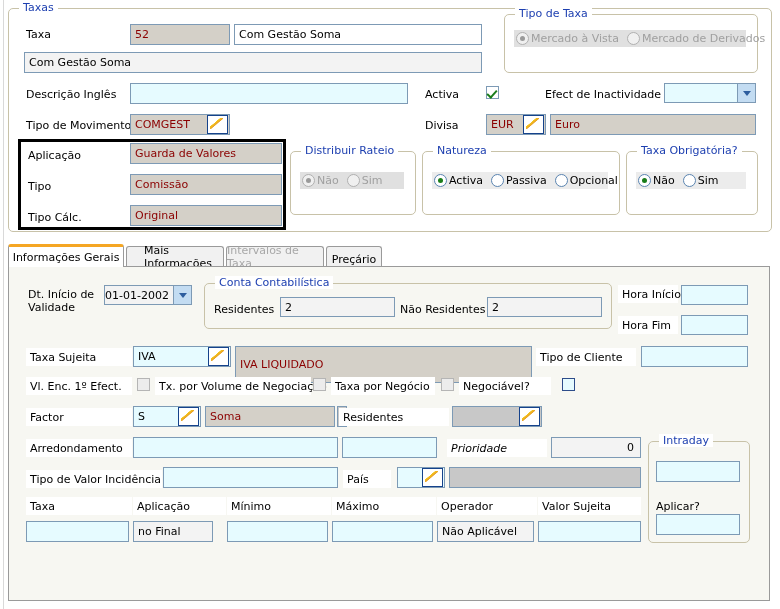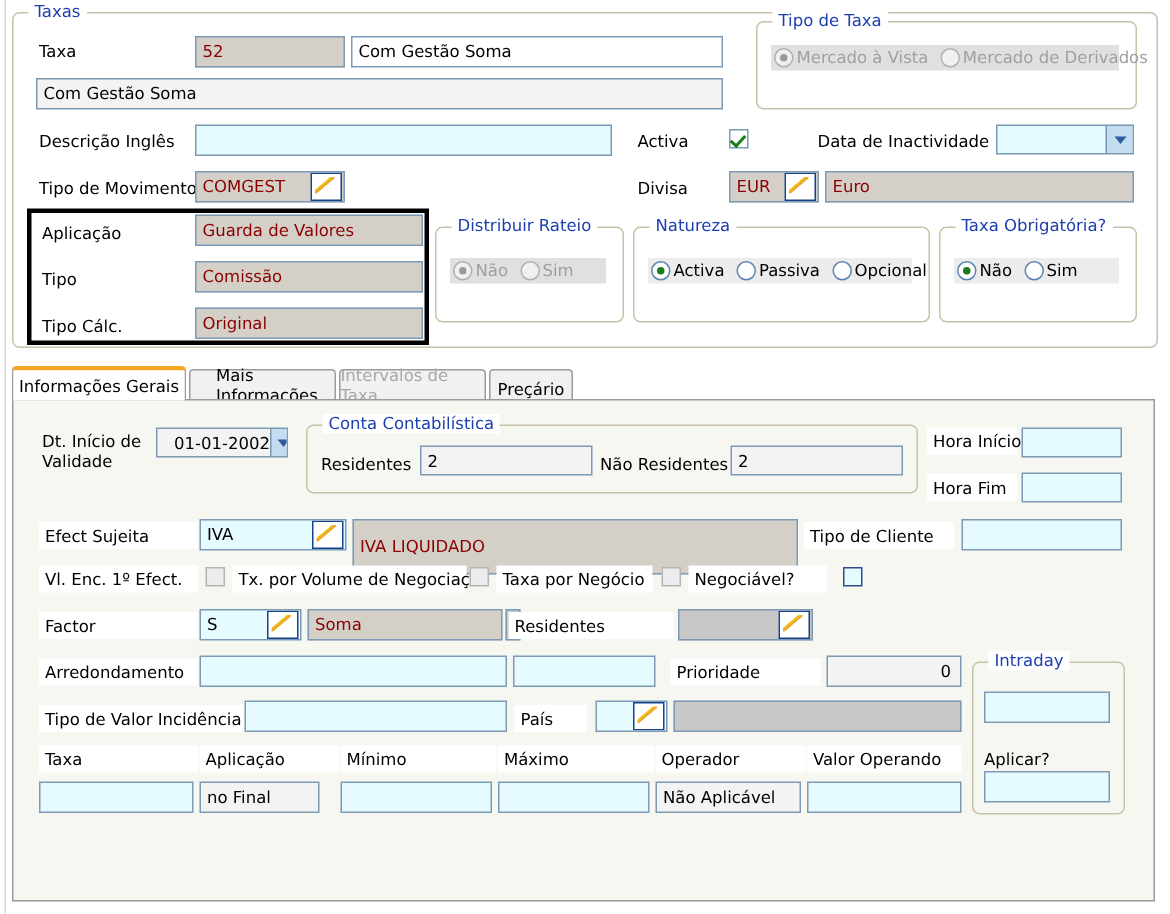--- a/index.html
+++ b/index.html
@@ -171,21 +171,21 @@
 
   
   .combo {
     position: absolute;
     box-sizing: border-box;
     border: 1px solid #7d9ab5;
     background: #e6fbff;
     display: flex;
     align-items: center;
     font-size: 11px;
-    padding-left: 11px;
+    padding-left: 0;
     overflow: hidden;
     white-space: nowrap;
   }
   .combo .arrow {
     margin-left: auto;
     width: 17px;
     height: 100%;
     background: #c3dcf2;
     border-left: 1px solid #7d9ab5;
     display: flex;
@@ -257,21 +257,21 @@
   <span class="lbl" style="left:26px; top:28px;">Taxa</span>
   <div class="fld ro" style="left:130px; top:24px; width:100px; height:21px;">52</div>
   <div class="fld plainwhite" style="left:234px; top:24px; width:248px; height:21px;">Com Gestão Soma</div>
 
   <div class="fld white" style="left:24px; top:52px; width:458px; height:21px;">Com Gestão Soma</div>
 
   <span class="lbl" style="left:26px; top:88px;">Descrição Inglês</span>
   <div class="fld" style="left:130px; top:83px; width:278px; height:21px;"></div>
   <span class="lbl" style="left:425px; top:88px;">Activa</span>
   <div class="cbx checked" style="left:486px; top:86px;"></div>
-  <span class="lbl" style="left:545px; top:88px;">Data de Inactividade</span>
+  <span class="lbl" style="left:545px; top:88px;">Efect de Inactividade</span>
   <div class="combo" style="left:664px; top:83px; width:92px; height:20px;">
     <span></span>
     <span class="arrow"></span>
   </div>
 
   <span class="lbl" style="left:26px; top:119px;">Tipo de Movimento</span>
   <div class="fld ro withbtn" style="left:130px; top:114px; width:100px; height:21px;">
     <span>COMGEST</span>
     <span class="pencil"></span>
   </div>
@@ -381,21 +381,21 @@
   <span class="lbl" style="left:214px; top:303px;">Residentes</span>
   <div class="fld white" style="left:280px; top:297px; width:115px; height:20px;">2</div>
   <span class="lbl" style="left:400px; top:303px;">Não Residentes</span>
   <div class="fld white" style="left:487px; top:297px; width:115px; height:20px;">2</div>
 
   <div class="lbl-box" style="left:618px; top:285px; width:60px; height:18px;">Hora Início</div>
   <div class="fld" style="left:681px; top:285px; width:67px; height:20px;"></div>
   <div class="lbl-box" style="left:618px; top:316px; width:60px; height:18px;">Hora Fim</div>
   <div class="fld" style="left:681px; top:315px; width:67px; height:20px;"></div>
 
-  <div class="lbl-box" style="left:26px; top:348px; width:106px; height:18px;">Efect Sujeita</div>
+  <div class="lbl-box" style="left:26px; top:348px; width:106px; height:18px;">Taxa Sujeita</div>
   <div class="fld withbtn" style="left:133px; top:346px; width:98px; height:21px;">
     <span>IVA</span>
     <span class="pencil"></span>
   </div>
   <div class="fld ro" style="left:235px; top:346px; width:297px; height:37px;">IVA LIQUIDADO</div>
   <div class="lbl-box" style="left:536px; top:348px; width:100px; height:18px;">Tipo de Cliente</div>
   <div class="fld" style="left:641px; top:346px; width:107px; height:21px;"></div>
 
   <div class="lbl-box" style="left:26px; top:377px; width:106px; height:18px;">Vl. Enc. 1º Efect.</div>
   <div class="cbx grey" style="left:137px; top:378px;"></div>
@@ -415,21 +415,21 @@
   <div class="fld ro-dark" style="left:337px; top:406px; width:0px; height:21px;"></div>
   <div class="lbl-box" style="left:339px; top:408px; width:110px; height:18px;">Residentes</div>
   <div class="fld ro-dark withbtn" style="left:452px; top:406px; width:90px; height:21px;">
     <span></span>
     <span class="pencil"></span>
   </div>
 
   <div class="lbl-box" style="left:26px; top:439px; width:106px; height:18px;">Arredondamento</div>
   <div class="fld" style="left:133px; top:437px; width:205px; height:21px;"></div>
   <div class="fld" style="left:342px; top:437px; width:95px; height:21px;"></div>
-  <div class="lbl-box" style="left:447px; top:439px; width:100px; height:18px;">Prioridade</div>
+  <div class="lbl-box" style="left:447px; top:439px; width:100px; height:18px;font-style:italic;">Prioridade</div>
   <div class="fld white num" style="left:551px; top:437px; width:90px; height:21px;">0</div>
 
   <div class="lbl-box" style="left:26px; top:470px; width:136px; height:18px;">Tipo de Valor Incidência</div>
   <div class="fld" style="left:163px; top:467px; width:175px; height:21px;"></div>
   <div class="lbl-box" style="left:343px; top:470px; width:48px; height:18px;">País</div>
   <div class="fld withbtn" style="left:397px; top:467px; width:48px; height:21px;">
     <span></span>
     <span class="pencil"></span>
   </div>
   <div class="fld ro-dark" style="left:449px; top:467px; width:192px; height:21px;"></div>
@@ -439,21 +439,21 @@
   </div>
   <div class="fld" style="left:656px; top:461px; width:84px; height:21px;"></div>
   <span class="lbl" style="left:656px; top:500px;">Aplicar?</span>
   <div class="fld" style="left:656px; top:514px; width:84px; height:21px;"></div>
 
   <div class="lbl-box" style="left:26px; top:497px; width:106px; height:18px;">Taxa</div>
   <div class="lbl-box" style="left:133px; top:497px; width:93px; height:18px;">Aplicação</div>
   <div class="lbl-box" style="left:227px; top:497px; width:104px; height:18px;">Mínimo</div>
   <div class="lbl-box" style="left:332px; top:497px; width:104px; height:18px;">Máximo</div>
   <div class="lbl-box" style="left:437px; top:497px; width:100px; height:18px;">Operador</div>
-  <div class="lbl-box" style="left:538px; top:497px; width:103px; height:18px;">Valor Operando</div>
+  <div class="lbl-box" style="left:538px; top:497px; width:103px; height:18px;">Valor Sujeita</div>
 
   <div class="fld" style="left:26px; top:521px; width:103px; height:21px;"></div>
   <div class="fld white" style="left:133px; top:521px; width:80px; height:21px;">no Final</div>
   <div class="fld" style="left:227px; top:521px; width:101px; height:21px;"></div>
   <div class="fld" style="left:332px; top:521px; width:101px; height:21px;"></div>
   <div class="fld white" style="left:437px; top:521px; width:97px; height:21px;">Não Aplicável</div>
   <div class="fld" style="left:538px; top:521px; width:103px; height:21px;"></div>
 
 </div>
 

